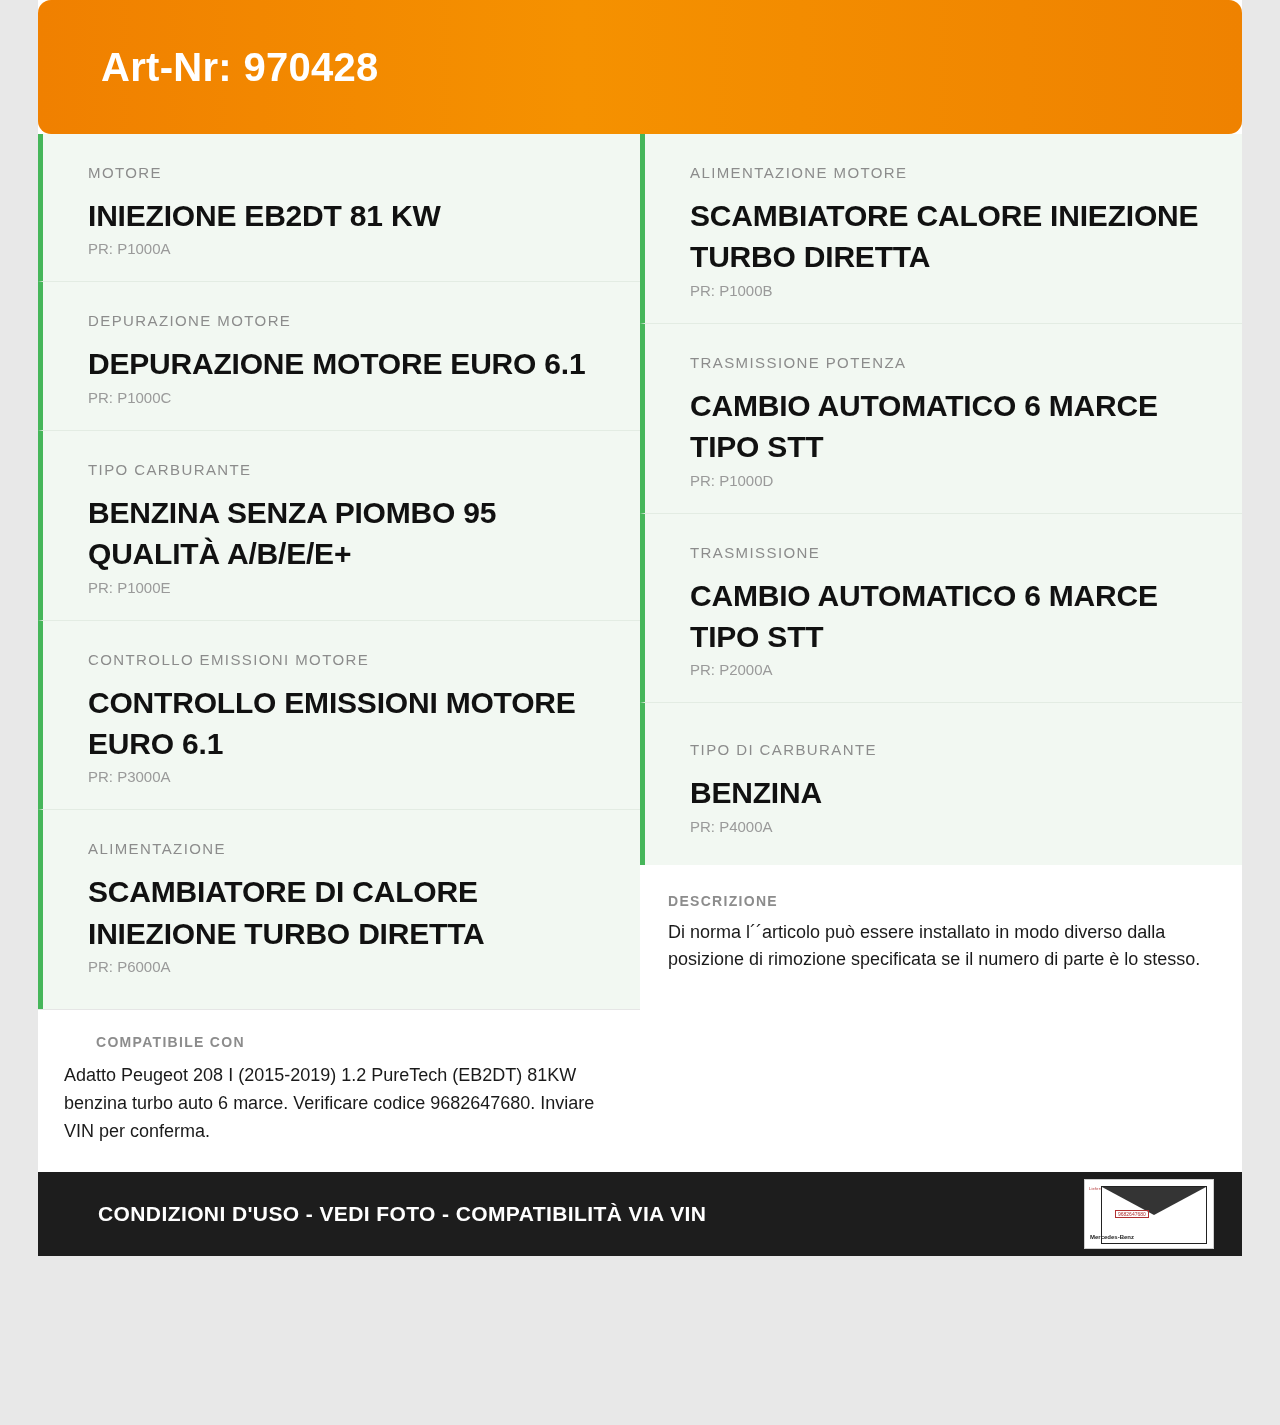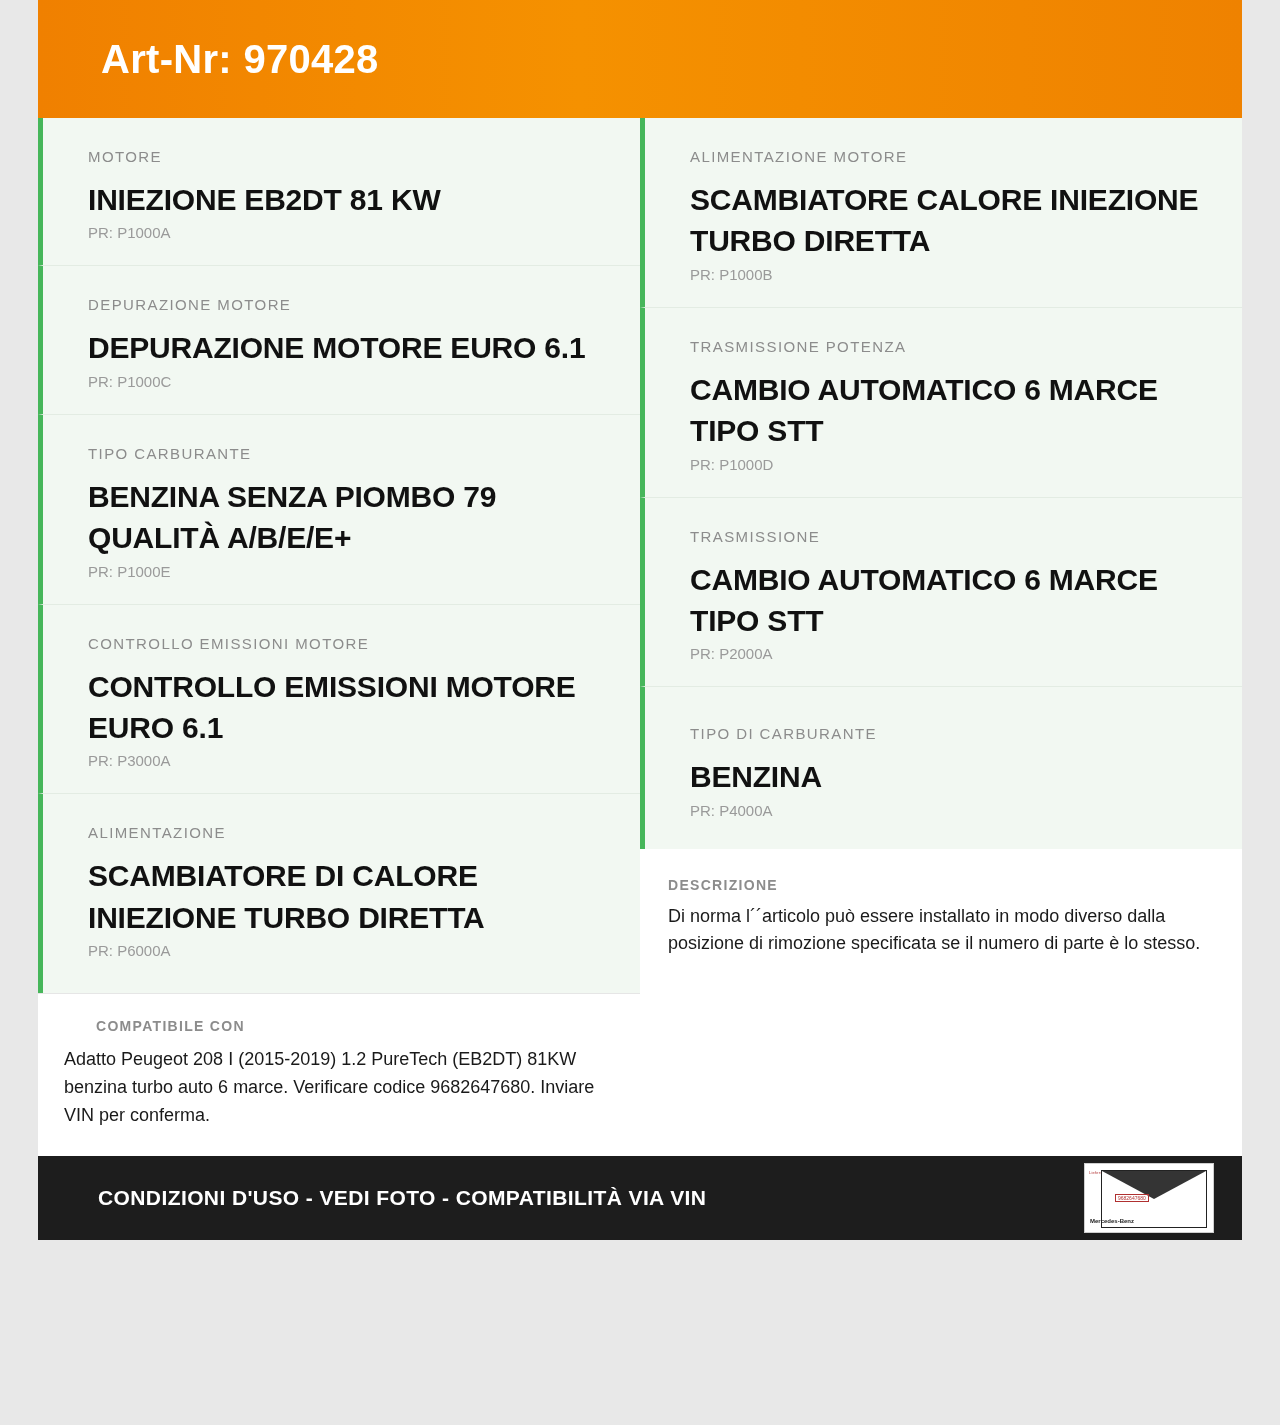--- a/index.html
+++ b/index.html
@@ -15,24 +15,25 @@
   }
   .sheet {
     position: absolute;
     left: 38px;
     top: 0px;
     width: 1204px;
     background: #ffffff;
   }
   
   .header {
-    height: 118px;
+    height: 134px;
     background: linear-gradient(90deg, #f08000 0%, #f59100 45%, #ef8200 100%);
     display: flex;
     align-items: center;
+    border-radius: 13px;
   }
   .header-title {
     color: #ffffff;
     font-size: 40px;
     font-weight: bold;
     margin-left: 63px;
     letter-spacing: 0.3px;
   }
   
   .body-cols {
@@ -210,21 +211,21 @@
       </div>
 
       <div class="card">
         <div class="card-label">DEPURAZIONE MOTORE</div>
         <div class="card-value">DEPURAZIONE MOTORE EURO 6.1</div>
         <div class="card-pr">PR: P1000C</div>
       </div>
 
       <div class="card">
         <div class="card-label">TIPO CARBURANTE</div>
-        <div class="card-value">BENZINA SENZA PIOMBO 79 QUALITÀ A/B/E/E+</div>
+        <div class="card-value">BENZINA SENZA PIOMBO 95 QUALITÀ A/B/E/E+</div>
         <div class="card-pr">PR: P1000E</div>
       </div>
 
       <div class="card">
         <div class="card-label">CONTROLLO EMISSIONI MOTORE</div>
         <div class="card-value">CONTROLLO EMISSIONI MOTORE EURO 6.1</div>
         <div class="card-pr">PR: P3000A</div>
       </div>
 
       <div class="card" style="padding-bottom:34px;border-bottom:none;">

